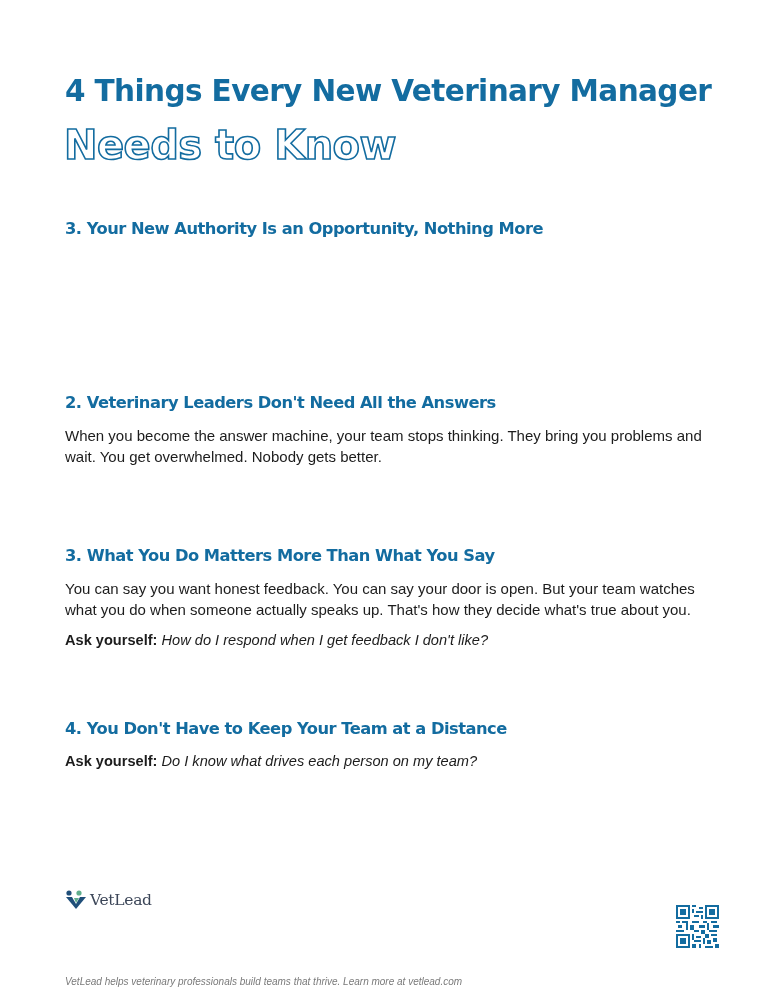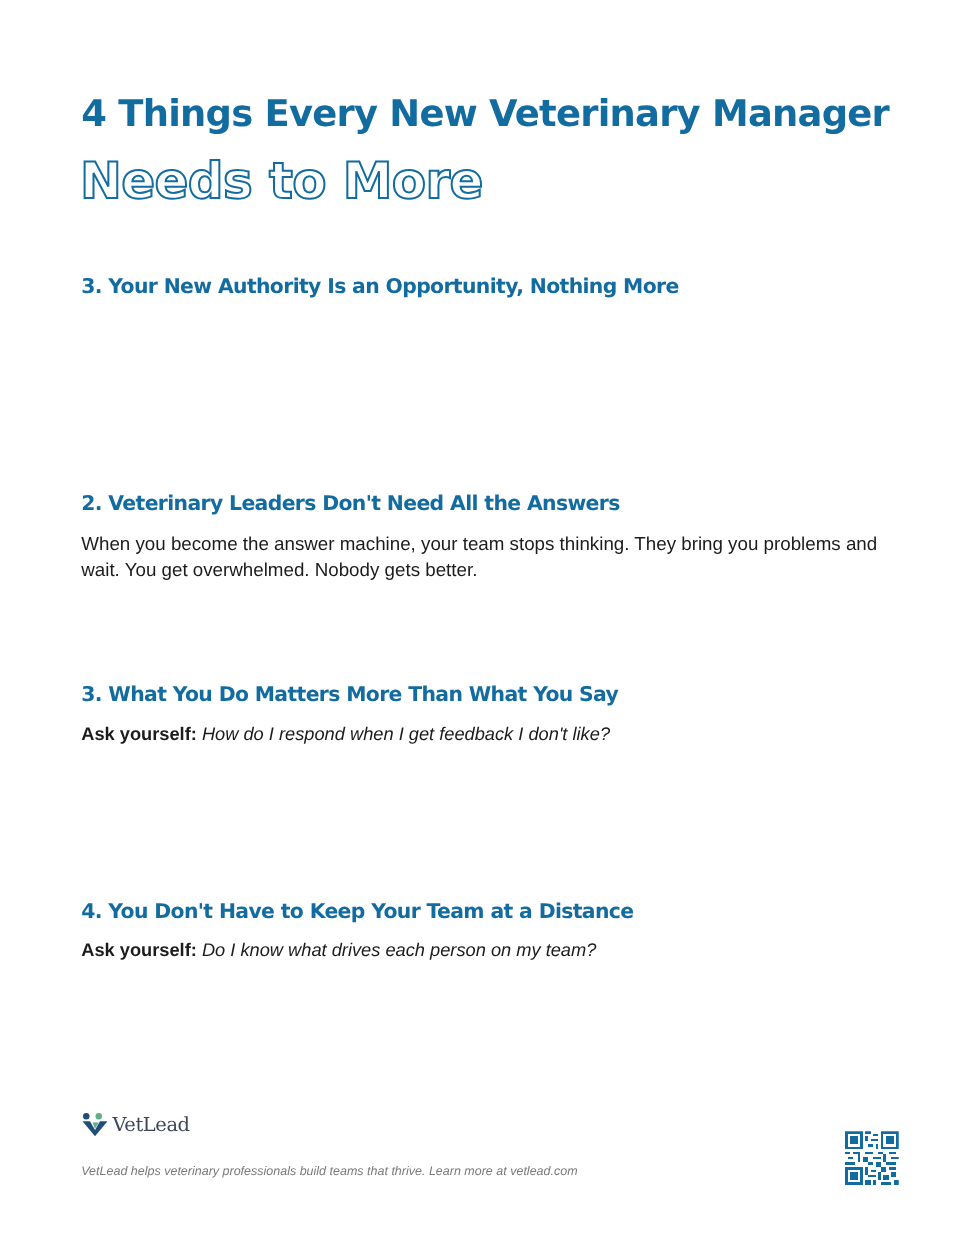--- a/index.html
+++ b/index.html
@@ -7,40 +7,41 @@
   .title1 { position: absolute; left: 65px; top: 74px; font-family: "DejaVu Sans", sans-serif; font-weight: bold; font-size: 29.5px; color: #136ca0; letter-spacing: -0.6px; white-space: nowrap; }
   .title2 { position: absolute; left: 64px; top: 122px; font-family: "DejaVu Sans", sans-serif; font-weight: bold; font-size: 40px; color: #ffffff; -webkit-text-stroke: 1.6px #136ca0; letter-spacing: -0.5px; white-space: nowrap; }
   .section { position: absolute; left: 65px; width: 660px; }
   .sec-head { font-family: "DejaVu Sans", sans-serif; font-weight: bold; font-size: 16.3px; color: #136ca0; letter-spacing: -0.5px; margin: 0 0 13px 0; white-space: nowrap; }
   .sec-body { font-family: "Liberation Sans", sans-serif; font-size: 15px; line-height: 21px; color: #1c1c1c; margin: 0 0 10px 0; }
   .ask { font-family: "Liberation Sans", sans-serif; font-size: 14.6px; line-height: 21px; color: #1c1c1c; white-space: nowrap; }
   .ask .lbl { font-weight: bold; }
   .ask .q { font-style: italic; }
   .footer-logo { position: absolute; left: 65px; top: 890px; display: flex; align-items: center; }
   .footer-logo .brand { font-family: "DejaVu Serif", serif; font-size: 15.5px; color: #3c4658; margin-left: 3px; letter-spacing: -0.3px; }
-  .footer-tag { position: absolute; left: 65px; top: 932px; font-family: "Liberation Sans", sans-serif; font-style: italic; font-size: 10px; color: #7a7a7a; white-space: nowrap; }
+  .footer-tag { position: absolute; left: 65px; top: 976px; font-family: "Liberation Sans", sans-serif; font-style: italic; font-size: 10px; color: #7a7a7a; white-space: nowrap; }
   .qr { position: absolute; left: 676px; top: 905px; width: 43px; height: 43px; }
 </style>
 </head>
 <body>
 
 <div class="title1">4 Things Every New Veterinary Manager</div>
-<div class="title2">Needs to More</div>
+<div class="title2">Needs to Know</div>
 
 <div class="section" style="top:219px;">
   <div class="sec-head">3. Your New Authority Is an Opportunity, Nothing More</div>
 </div>
 
 <div class="section" style="top:393px;">
   <div class="sec-head">2. Veterinary Leaders Don't Need All the Answers</div>
   <div class="sec-body">When you become the answer machine, your team stops thinking. They bring you problems and wait. You get overwhelmed. Nobody gets better.</div>
 </div>
 
 <div class="section" style="top:546px;">
   <div class="sec-head">3. What You Do Matters More Than What You Say</div>
+  <div class="sec-body">You can say you want honest feedback. You can say your door is open. But your team watches what you do when someone actually speaks up. That's how they decide what's true about you.</div>
   <div class="ask">
     <span class="lbl">Ask yourself:</span>
     <span class="q">How do I respond when I get feedback I don't like?</span>
   </div>
 </div>
 
 <div class="section" style="top:719px;">
   <div class="sec-head">4. You Don't Have to Keep Your Team at a Distance</div>
   <div class="ask">
     <span class="lbl">Ask yourself:</span>

